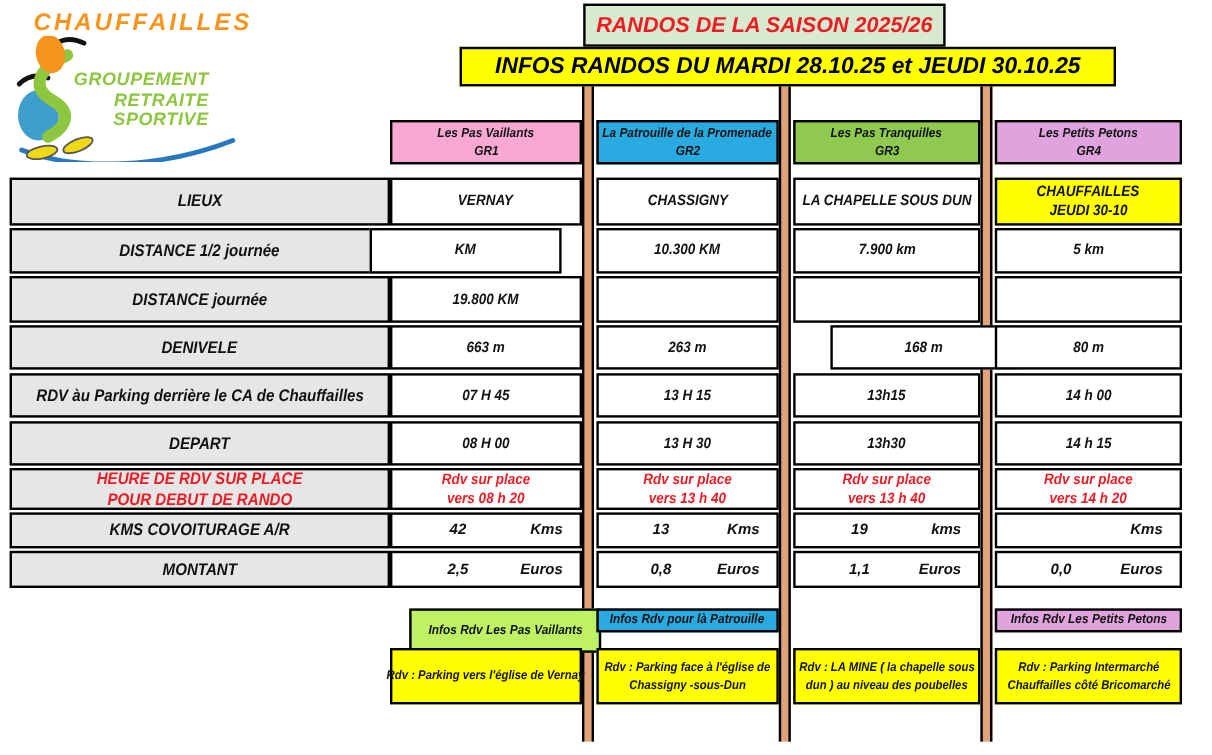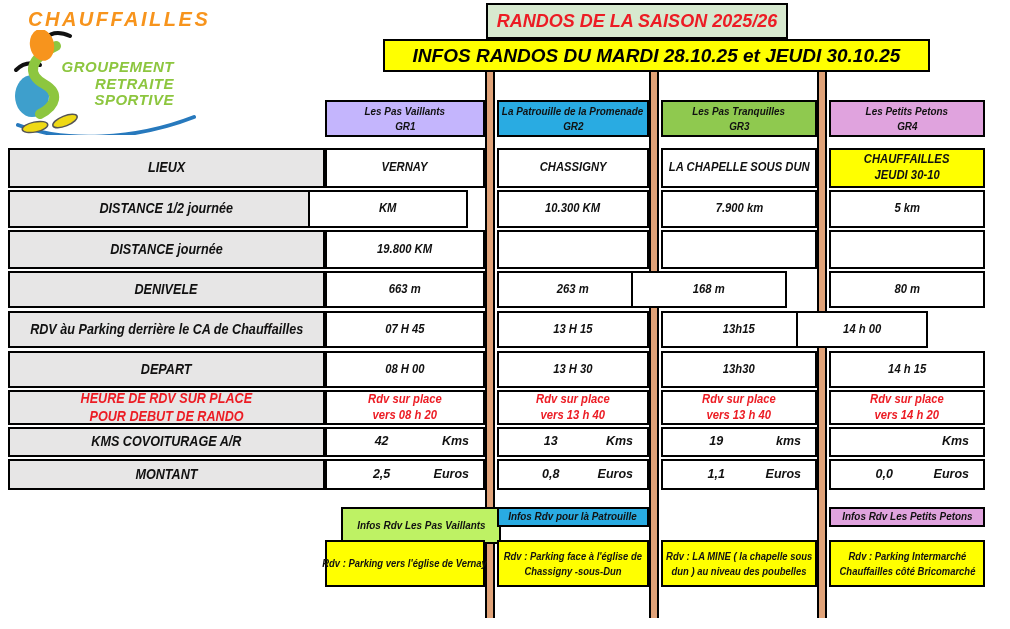--- a/index.html
+++ b/index.html
@@ -55,21 +55,21 @@
     <span>RANDOS DE LA SAISON 2025/26</span>
   </div>
   <div class="abs banner" id="banner-info">
     <span>INFOS RANDOS DU MARDI 28.10.25  et JEUDI 30.10.25</span>
   </div>
 
   <div class="post" style="left:485px"></div>
   <div class="post" style="left:649px"></div>
   <div class="post" style="left:817px"></div>
 
-<div class="abs cell hdr" style="left: 325px; top: 100px; width: 160px; height: 37px; background: #c4b5fd;">
+<div class="abs cell hdr" style="left: 325px; top: 100px; width: 160px; height: 37px; background: #f9a8d4;">
       <div class="cond">Les Pas Vaillants</div>
       <div class="cond">GR1</div>
     </div>
     <div class="abs cell hdr" style="left: 497px; top: 100px; width: 152px; height: 37px; background: rgb(41, 171, 226);">
       <div class="cond">La Patrouille de la Promenade</div>
       <div class="cond">GR2</div>
     </div>
     <div class="abs cell hdr" style="left: 661px; top: 100px; width: 156px; height: 37px; background: rgb(143, 201, 79);">
       <div class="cond">Les Pas Tranquilles</div>
       <div class="cond">GR3</div>
@@ -120,39 +120,39 @@
     <div class="abs cell val" style="left: 829px; top: 230px; width: 156px; height: 39px;"></div>
     <div class="abs cell lbl" style="left: 8px; top: 271px; width: 317px; height: 37px;">
       <div class="cond">DENIVELE</div>
     </div>
     <div class="abs cell val" style="left: 325px; top: 271px; width: 160px; height: 37px;">
       <div class="cond">663 m</div>
     </div>
     <div class="abs cell val" style="left: 497px; top: 271px; width: 152px; height: 37px;">
       <div class="cond">263 m</div>
     </div>
-    <div class="abs cell val" style="left: 631px; top: 271px; width: 156px; height: 37px;">
+    <div class="abs cell val" style="left: 692px; top: 271px; width: 156px; height: 37px;">
       <div class="cond">168 m</div>
     </div>
     <div class="abs cell val" style="left: 829px; top: 271px; width: 156px; height: 37px;">
       <div class="cond">80 m</div>
     </div>
     <div class="abs cell lbl" style="left: 8px; top: 311px; width: 317px; height: 37px;">
       <div class="cond">RDV àu Parking derrière le CA de Chauffailles</div>
     </div>
     <div class="abs cell val" style="left: 325px; top: 311px; width: 160px; height: 37px;">
       <div class="cond">07 H 45</div>
     </div>
     <div class="abs cell val" style="left: 497px; top: 311px; width: 152px; height: 37px;">
       <div class="cond">13 H 15</div>
     </div>
     <div class="abs cell val" style="left: 661px; top: 311px; width: 156px; height: 37px;">
       <div class="cond">13h15</div>
     </div>
-    <div class="abs cell val" style="left: 796px; top: 311px; width: 132px; height: 37px;">
+    <div class="abs cell val" style="left: 829px; top: 311px; width: 156px; height: 37px;">
       <div class="cond">14 h 00</div>
     </div>
     <div class="abs cell lbl" style="left: 8px; top: 351px; width: 317px; height: 37px;">
       <div class="cond">DEPART</div>
     </div>
     <div class="abs cell val" style="left: 325px; top: 351px; width: 160px; height: 37px;">
       <div class="cond">08 H 00</div>
     </div>
     <div class="abs cell val" style="left: 497px; top: 351px; width: 152px; height: 37px;">
       <div class="cond">13 H 30</div>

